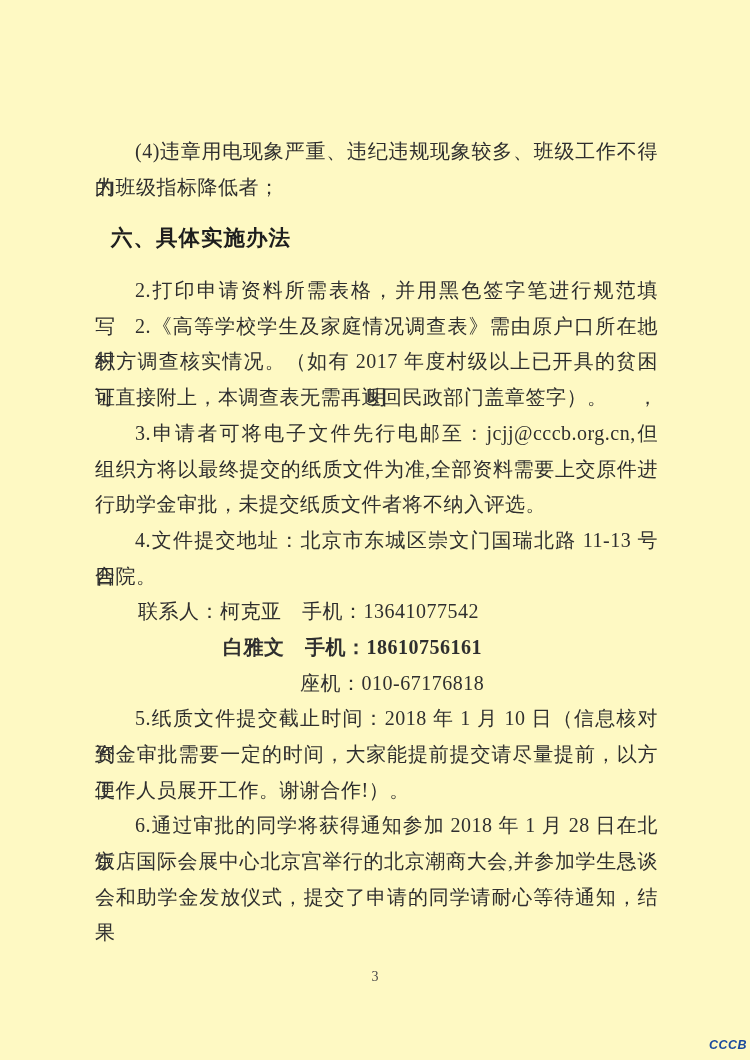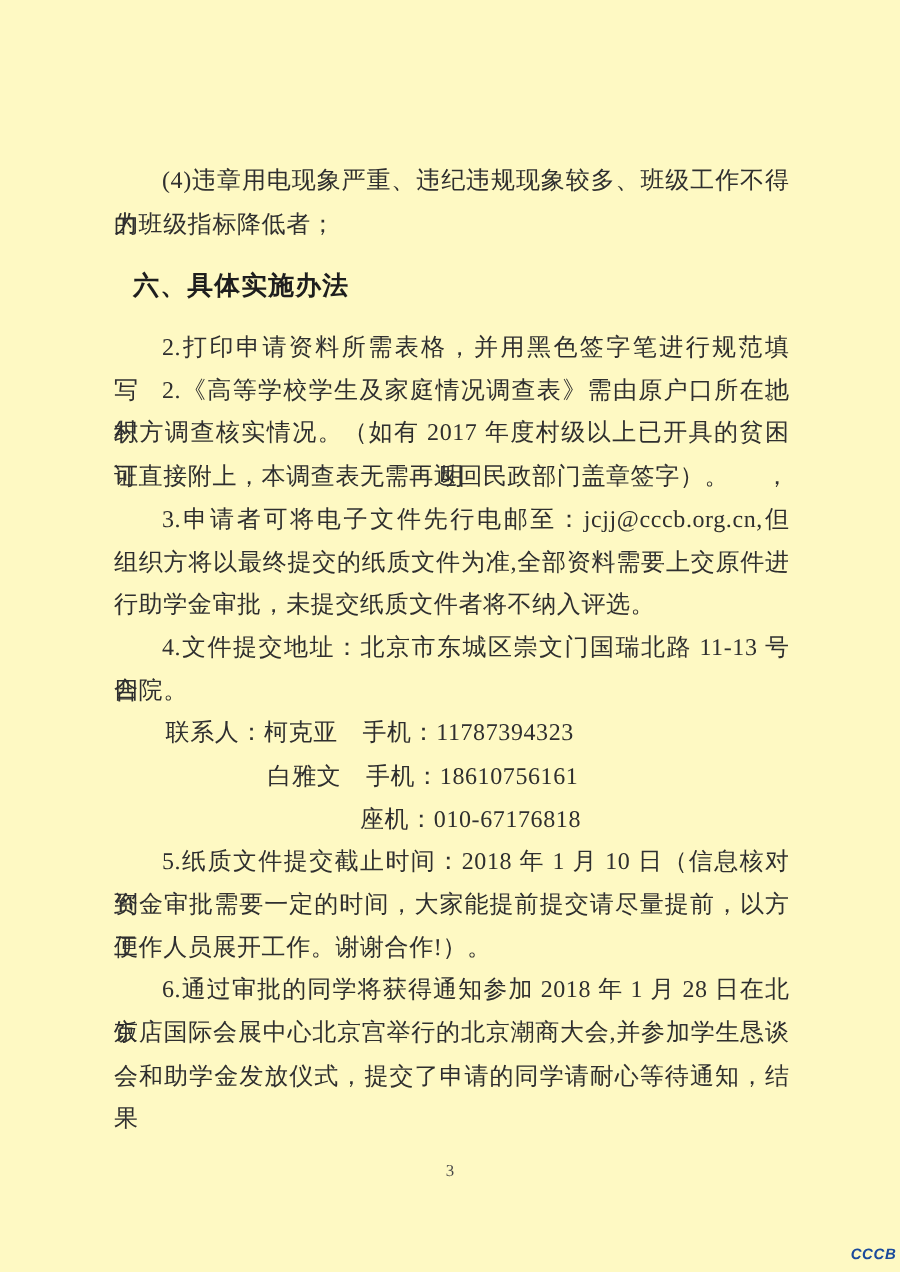--- a/index.html
+++ b/index.html
@@ -35,21 +35,21 @@
   
   .fill {
     white-space: normal;
     text-align: justify;
     text-align-last: justify;
   }
   
   .indent { text-indent: 2em; }
   
   .c1 { padding-left: 43px; }
-  .c2 { padding-left: 128px; }
+  .c2 { padding-left: 128px; font-weight: bold; }
   .c3 { padding-left: 205px; }
   .heading {
     margin: 16px;
     height: 35.7px;
     line-height: 35.7px;
     font-family: "Liberation Sans", "DejaVu Sans", sans-serif;
     font-weight: 700;
     font-size: 21.5px;
     color: #1e1e1e;
     letter-spacing: 1px;
@@ -89,21 +89,21 @@
     <h2 class="heading">六、具体实施办法</h2>
     <p class="row indent fill">2.打印申请资料所需表格，并用黑色签字笔进行规范填写。</p>
     <p class="row indent fill">2.《高等学校学生及家庭情况调查表》需由原户口所在地村</p>
     <p class="row fill">织方调查核实情况。（如有 2017 年度村级以上已开具的贫困证明，</p>
     <p class="row">可直接附上，本调查表无需再返回民政部门盖章签字）。</p>
     <p class="row indent fill">3.申请者可将电子文件先行电邮至：jcjj@cccb.org.cn,但</p>
     <p class="row fill">组织方将以最终提交的纸质文件为准,全部资料需要上交原件进</p>
     <p class="row">行助学金审批，未提交纸质文件者将不纳入评选。</p>
     <p class="row indent fill">4.文件提交地址：北京市东城区崇文门国瑞北路 11-13 号四</p>
     <p class="row">合院。</p>
-    <p class="row c1">联系人：柯克亚　手机：11787394323</p>
+    <p class="row c1">联系人：柯克亚　手机：13641077542</p>
     <p class="row c2">白雅文　手机：18610756161</p>
     <p class="row c3">座机：010-67176818</p>
     <p class="row indent fill">5.纸质文件提交截止时间：2018 年 1 月 10 日（信息核对到</p>
     <p class="row fill">资金审批需要一定的时间，大家能提前提交请尽量提前，以方便</p>
     <p class="row">工作人员展开工作。谢谢合作!）。</p>
     <p class="row indent fill">6.通过审批的同学将获得通知参加 2018 年 1 月 28 日在北京</p>
     <p class="row fill">饭店国际会展中心北京宫举行的北京潮商大会,并参加学生恳谈</p>
     <p class="row fill">会和助学金发放仪式，提交了申请的同学请耐心等待通知，结果</p>
   </div>
 

